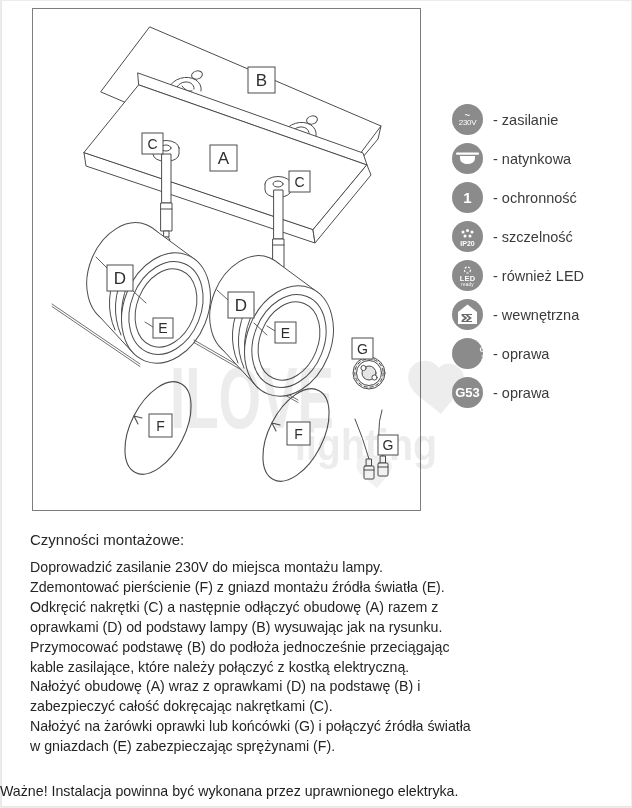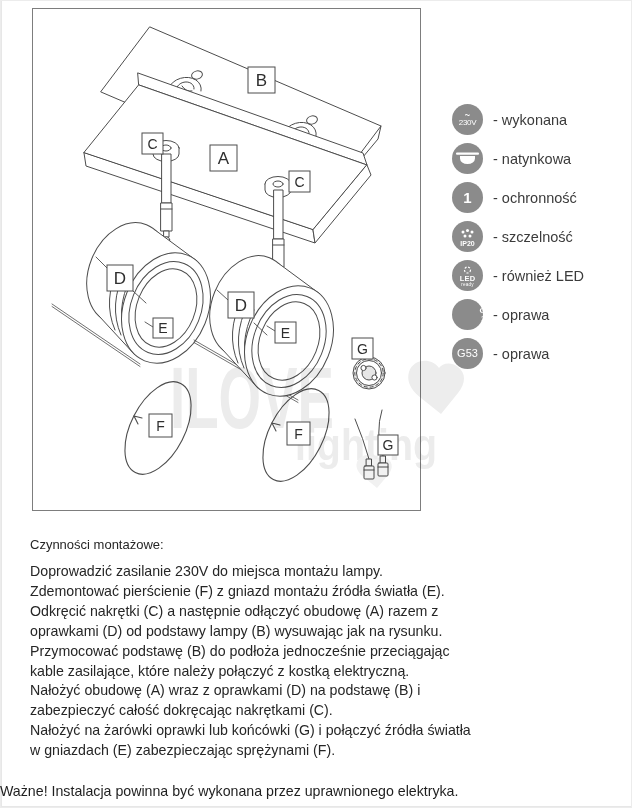--- a/index.html
+++ b/index.html
@@ -20,24 +20,24 @@
     display:flex;flex-direction:column;align-items:center;justify-content:center;
     color:#fff;text-align:center;line-height:1;overflow:hidden;
   }
   .legend-label{margin-left:10px;font-size:14.5px;color:#3b3b3b;white-space:nowrap;}
   .ic-tilde{font-size:9px;font-weight:bold;height:7px;line-height:6px;display:block;}
   .ic-230{font-size:8px;font-weight:normal;letter-spacing:-0.3px;}
   .ic-one{font-size:15px;font-weight:bold;}
   .ic-led{font-size:7.5px;font-weight:bold;letter-spacing:0.2px;}
   .ic-ready{font-size:4.6px;letter-spacing:0.2px;}
   .ic-gu{font-size:8px;font-weight:bold;line-height:8px;padding-left:36px;}
-  .ic-g53{font-size:11px;font-weight:normal;}
+  .ic-g53{font-size:13px;font-weight:bold;}
   
   .instructions{position:absolute;left:30px;top:531px;width:572px;color:#262626;}
-  .instructions .heading{font-size:13px;margin-bottom:10px;margin-top:6px;}
+  .instructions .heading{font-size:15px;margin-bottom:10px;}
   .instructions .line{font-size:14.2px;line-height:19.9px;white-space:nowrap;}
   
   .footer{position:absolute;top:783px;left:0;width:100%;
           font-size:14.2px;color:#1f1f1f;}
 </style>
 </head>
 <body>
 
 <div class="page">
 
@@ -205,21 +205,21 @@
   </svg>
   </div>
 
   <div class="legend">
 
     <div class="legend-row">
       <div class="legend-icon">
         <span class="ic-tilde">~</span>
         <span class="ic-230">230V</span>
       </div>
-      <span class="legend-label">- wykonana</span>
+      <span class="legend-label">- zasilanie</span>
     </div>
 
     <div class="legend-row">
       <div class="legend-icon">
         <svg width="31" height="31" viewBox="0 0 31 31">
           <rect x="4" y="9.5" width="23" height="2.2" rx="1" fill="#fff"></rect>
           <path d="M8,13 h15 v2.5 a7.5,5.5 0 0 1 -15,0 z" fill="#fff"></path>
         </svg>
       </div>
       <span class="legend-label">- natynkowa</span>
@@ -250,20 +250,31 @@
       <div class="legend-icon">
         <svg width="31" height="12" viewBox="0 0 31 12">
           <circle cx="15.5" cy="7" r="3" fill="none" stroke="#fff" stroke-width="1.2" stroke-dasharray="2,1.6"></circle>
         </svg>
         <span class="ic-led">LED</span>
         <span class="ic-ready">ready</span>
       </div>
       <span class="legend-label">- również LED</span>
     </div>
 
+    <div class="legend-row">
+      <div class="legend-icon">
+        <svg width="31" height="31" viewBox="0 0 31 31">
+          <path d="M15.5,5.5 L25,13 V25 H6 V13 Z" fill="#fff"></path>
+          <line x1="9.5" y1="15.5" x2="20" y2="15.5" stroke="#6a6a6a" stroke-width="1"></line>
+          <line x1="9.5" y1="22.5" x2="20" y2="22.5" stroke="#6a6a6a" stroke-width="1"></line>
+          <path d="M10,16 l4,3 l-4,3 M14.5,16 l4,3 l-4,3" fill="none" stroke="#6a6a6a" stroke-width="1.6"></path>
+        </svg>
+      </div>
+      <span class="legend-label">- wewnętrzna</span>
+    </div>
 
     <div class="legend-row">
       <div class="legend-icon">
         <span class="ic-gu">GU</span>
         <span class="ic-gu">10</span>
       </div>
       <span class="legend-label">- oprawa</span>
     </div>
 
     <div class="legend-row">

